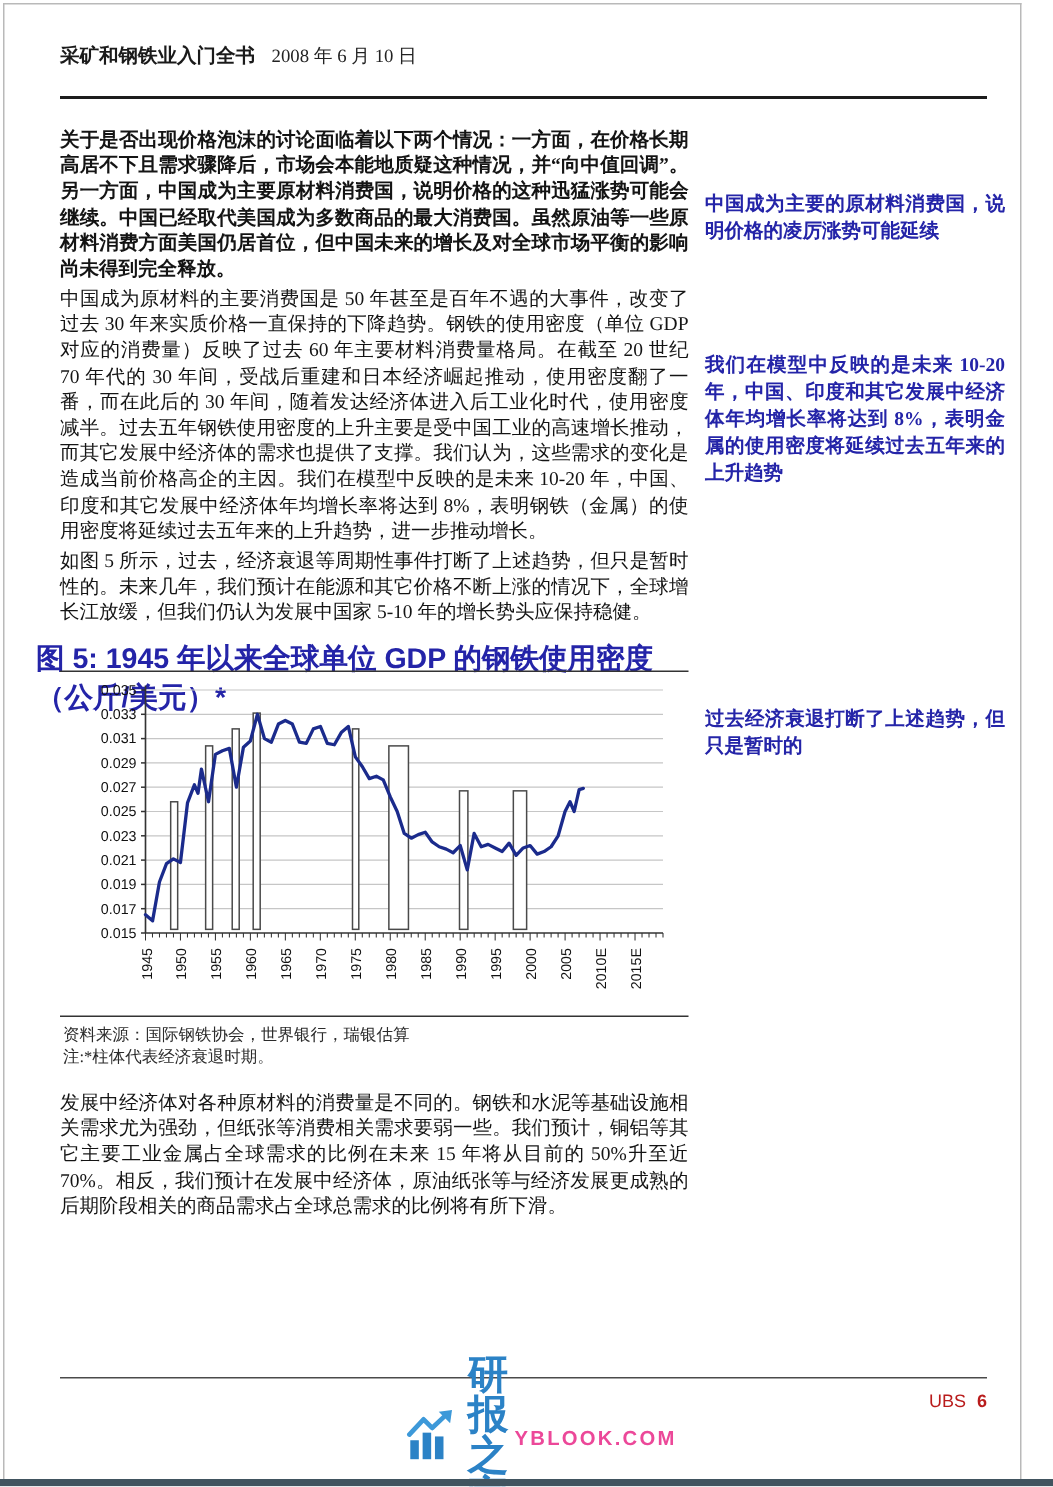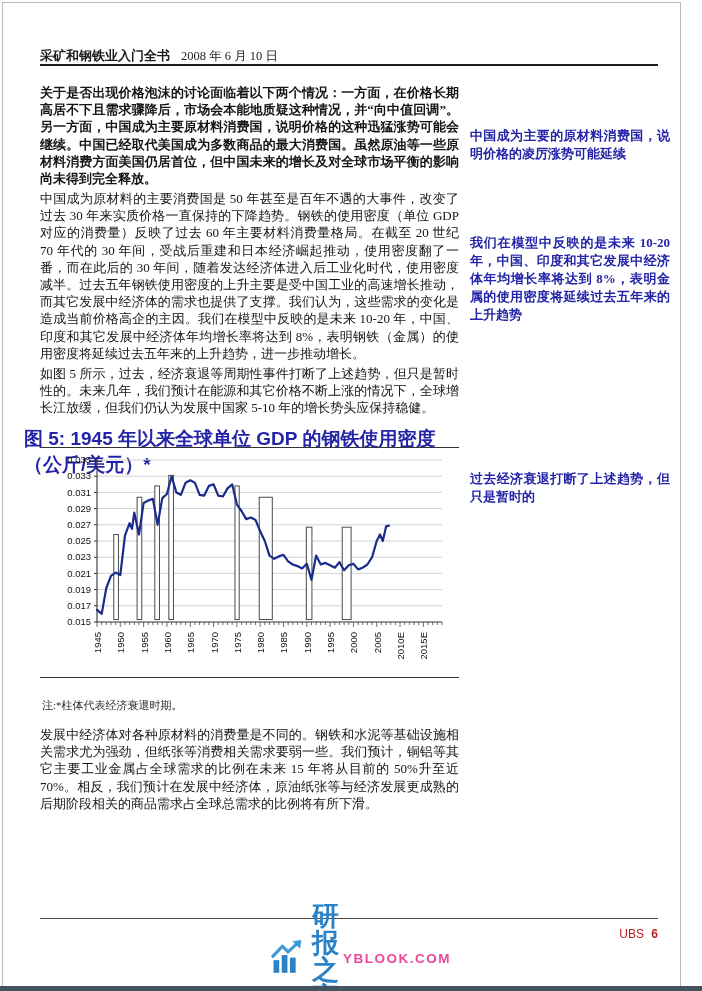--- a/index.html
+++ b/index.html
@@ -53,21 +53,21 @@
 </style>
 </head>
 <body>
 
 <div id="root">
 
   <div class="edge" style="left:2px;top:2px;width:679px;height:1px;"></div>
   <div class="edge" style="left:2px;top:2px;width:1px;height:984px;"></div>
   <div class="edge" style="left:680px;top:2px;width:1px;height:984px;"></div>
 
-  <div class="abs" style="left:40px;top:46px;width:618px;">
+  <div class="abs" style="left:40px;top:28px;width:618px;">
     <span class="hdr-title">采矿和钢铁业入门全书</span>
     <span class="hdr-date" style="margin-left:7px;">2008 年 6 月 10 日</span>
   </div>
   <div class="rule" style="left:40px;top:64px;width:618px;height:2px;"></div>
 
   <div class="para" style="top:84px;font-weight:bold;">关于是否出现价格泡沫的讨论面临着以下两个情况：一方面，在价格长期高居不下且需求骤降后，市场会本能地质疑这种情况，并“向中值回调”。另一方面，中国成为主要原材料消费国，说明价格的这种迅猛涨势可能会继续。中国已经取代美国成为多数商品的最大消费国。虽然原油等一些原材料消费方面美国仍居首位，但中国未来的增长及对全球市场平衡的影响尚未得到完全释放。</div>
   <div class="para" style="top:190px;">中国成为原材料的主要消费国是 50 年甚至是百年不遇的大事件，改变了过去 30 年来实质价格一直保持的下降趋势。钢铁的使用密度（单位 GDP 对应的消费量）反映了过去 60 年主要材料消费量格局。在截至 20 世纪 70 年代的 30 年间，受战后重建和日本经济崛起推动，使用密度翻了一番，而在此后的 30 年间，随着发达经济体进入后工业化时代，使用密度减半。过去五年钢铁使用密度的上升主要是受中国工业的高速增长推动，而其它发展中经济体的需求也提供了支撑。我们认为，这些需求的变化是造成当前价格高企的主因。我们在模型中反映的是未来 10-20 年，中国、印度和其它发展中经济体年均增长率将达到 8%，表明钢铁（金属）的使用密度将延续过去五年来的上升趋势，进一步推动增长。</div>
   <div class="para" style="top:365px;">如图 5 所示，过去，经济衰退等周期性事件打断了上述趋势，但只是暂时性的。未来几年，我们预计在能源和其它价格不断上涨的情况下，全球增长江放缓，但我们仍认为发展中国家 5-10 年的增长势头应保持稳健。</div>
 
   <div class="side-note" style="top:86px;">中国成为主要的原材料消费国，说明价格的凌厉涨势可能延续</div>
@@ -207,20 +207,21 @@
       <text x="245.48648648648648" y="180" text-anchor="end" font-size="9.5" fill="#111" transform="rotate(-90 245.48648648648648 180)">1985</text>
       <text x="268.7972972972973" y="180" text-anchor="end" font-size="9.5" fill="#111" transform="rotate(-90 268.7972972972973 180)">1990</text>
       <text x="292.1081081081081" y="180" text-anchor="end" font-size="9.5" fill="#111" transform="rotate(-90 292.1081081081081 180)">1995</text>
       <text x="315.4189189189189" y="180" text-anchor="end" font-size="9.5" fill="#111" transform="rotate(-90 315.4189189189189 180)">2000</text>
       <text x="338.72972972972974" y="180" text-anchor="end" font-size="9.5" fill="#111" transform="rotate(-90 338.72972972972974 180)">2005</text>
       <text x="362.0405405405406" y="180" text-anchor="end" font-size="9.5" fill="#111" transform="rotate(-90 362.0405405405406 180)">2010E</text>
       <text x="385.35135135135135" y="180" text-anchor="end" font-size="9.5" fill="#111" transform="rotate(-90 385.35135135135135 180)">2015E</text>
     </svg>
 
   <div class="rule" style="left:40px;top:677px;width:419px;height:1px;background:#333;"></div>
+  <div class="fig-src" style="top:683px;">资料来源：国际钢铁协会，世界银行，瑞银估算</div>
   <div class="fig-src" style="top:698px;">注:*柱体代表经济衰退时期。</div>
 
   <div class="para" style="top:726px;">发展中经济体对各种原材料的消费量是不同的。钢铁和水泥等基础设施相关需求尤为强劲，但纸张等消费相关需求要弱一些。我们预计，铜铝等其它主要工业金属占全球需求的比例在未来 15 年将从目前的 50%升至近 70%。相反，我们预计在发展中经济体，原油纸张等与经济发展更成熟的后期阶段相关的商品需求占全球总需求的比例将有所下滑。</div>
 
   <div class="rule" style="left:40px;top:918px;width:618px;height:1px;background:#4a4a4a;"></div>
   <div class="footer-text" style="top:927px;">
     <span>UBS</span>
     <b style="margin-left:4px;">6</b>
   </div>
 

